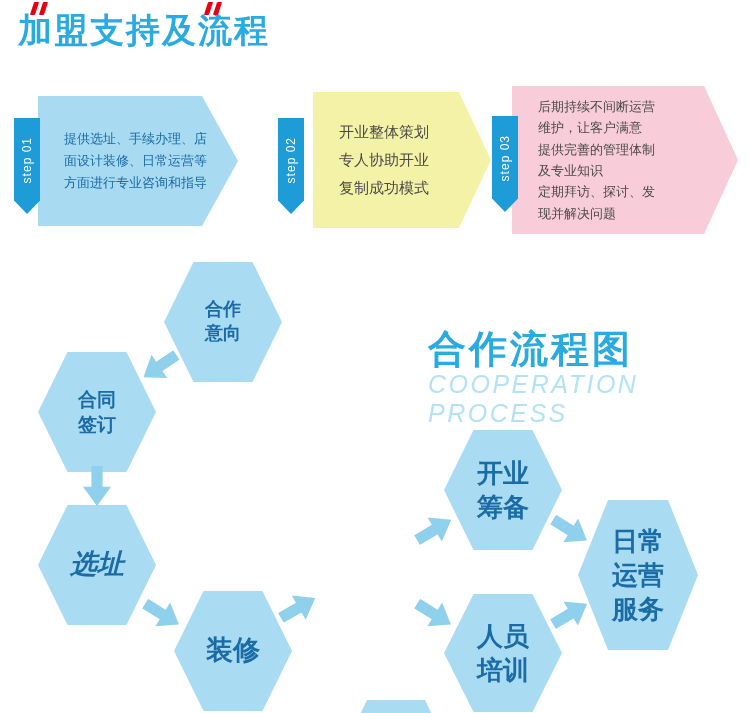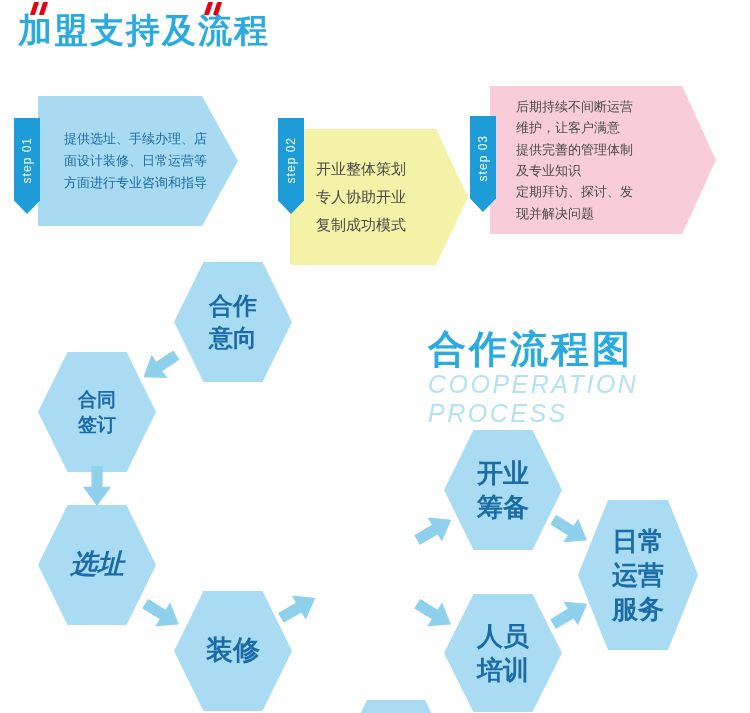--- a/index.html
+++ b/index.html
@@ -32,21 +32,21 @@
   }
   .step .tab span{
     writing-mode:vertical-rl;transform:rotate(180deg);
     color:#ffffff;font-size:12px;letter-spacing:1px;padding-top:12px;
   }
 
   .step1 .body{left:24px;top:0;width:200px;height:130px;background:var(--step1-bg);}
   .step1 .tab{left:0;top:22px;height:96px;}
   .step1 .txt{padding-left:26px;font-size:13px;line-height:1.7;color:var(--step1-text);}
 
-  .step2 .body{left:12px;top:0;width:178px;height:136px;background:var(--step2-bg);margin-top:37px;}
+  .step2 .body{left:35px;top:0;width:178px;height:136px;background:var(--step2-bg);}
   .step2 .tab{left:0;top:26px;height:96px;}
   .step2 .txt{padding-left:26px;font-size:15px;line-height:1.85;color:var(--step-text-dark);}
 
   .step3 .body{left:20px;top:0;width:226px;height:148px;background:var(--step3-bg);
     clip-path:polygon(0 0,85% 0,100% 50%,85% 100%,0 100%);}
   .step3 .tab{left:0;top:30px;height:96px;}
   .step3 .txt{padding-left:26px;font-size:13px;line-height:1.65;color:var(--step-text-dark);}
 
   
   .flow-title{
@@ -103,38 +103,38 @@
     <div class="body">
       <div class="txt">开业整体策划
 专人协助开业
 复制成功模式</div>
     </div>
     <div class="tab">
       <span>step 02</span>
     </div>
   </div>
 
-  <div class="step step3" style="left:470px;top:86px;width:246px;height:148px;">
+  <div class="step step3" style="left:492px;top:86px;width:246px;height:148px;">
     <div class="body">
       <div class="txt">后期持续不间断运营
 维护，让客户满意
 提供完善的管理体制
 及专业知识
 定期拜访、探讨、发
 现并解决问题</div>
     </div>
     <div class="tab">
       <span>step 03</span>
     </div>
   </div>
 
   <div class="flow-title">合作流程图</div>
   <div class="flow-subtitle">COOPERATION PROCESS</div>
 
-  <div class="hex" style="left:174px;top:262px;width:118px;height:120px;font-size:24px;">合作
+  <div class="hex" style="left:164px;top:262px;width:118px;height:120px;font-size:18px;">合作
 意向</div>
   <div class="hex" style="left:38px;top:352px;width:118px;height:120px;font-size:19px;">合同
 签订</div>
   <div class="hex" style="left:38px;top:505px;width:118px;height:120px;font-size:27px;font-style:italic;">选址</div>
   <div class="hex" style="left:174px;top:591px;width:118px;height:120px;font-size:27px;">装修</div>
   <div class="hex" style="left:444px;top:594px;width:118px;height:118px;font-size:26px;">人员
 培训</div>
   <div class="hex" style="left:444px;top:430px;width:118px;height:120px;font-size:26px;">开业
 筹备</div>
   <div class="hex" style="left:578px;top:500px;width:120px;height:150px;font-size:26px;">日常

